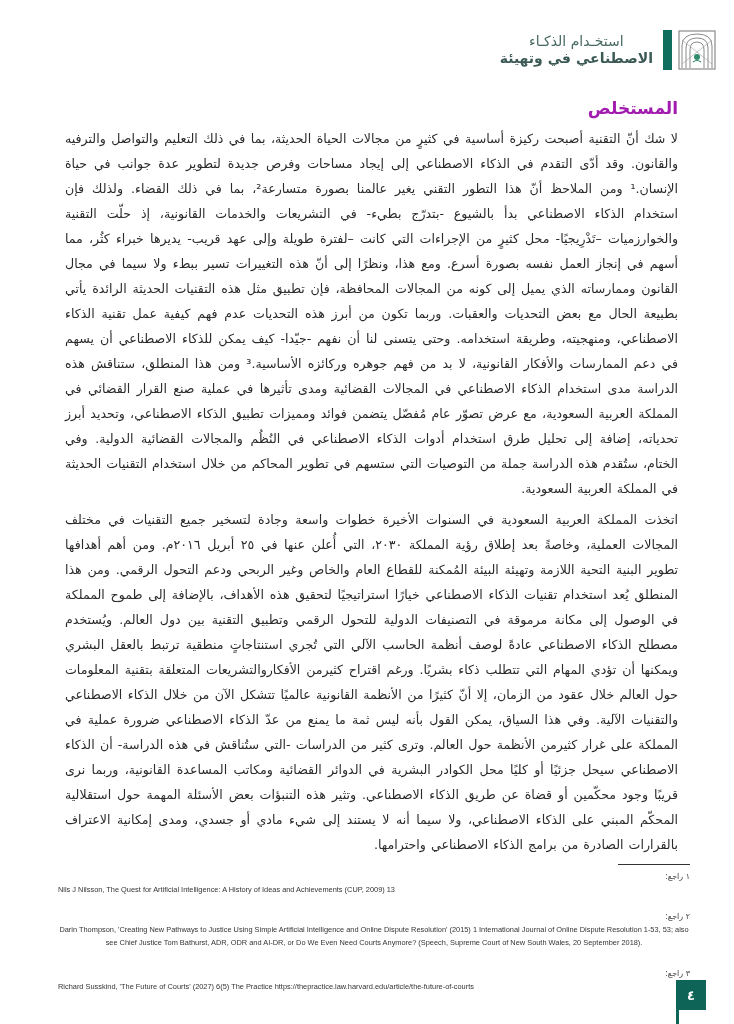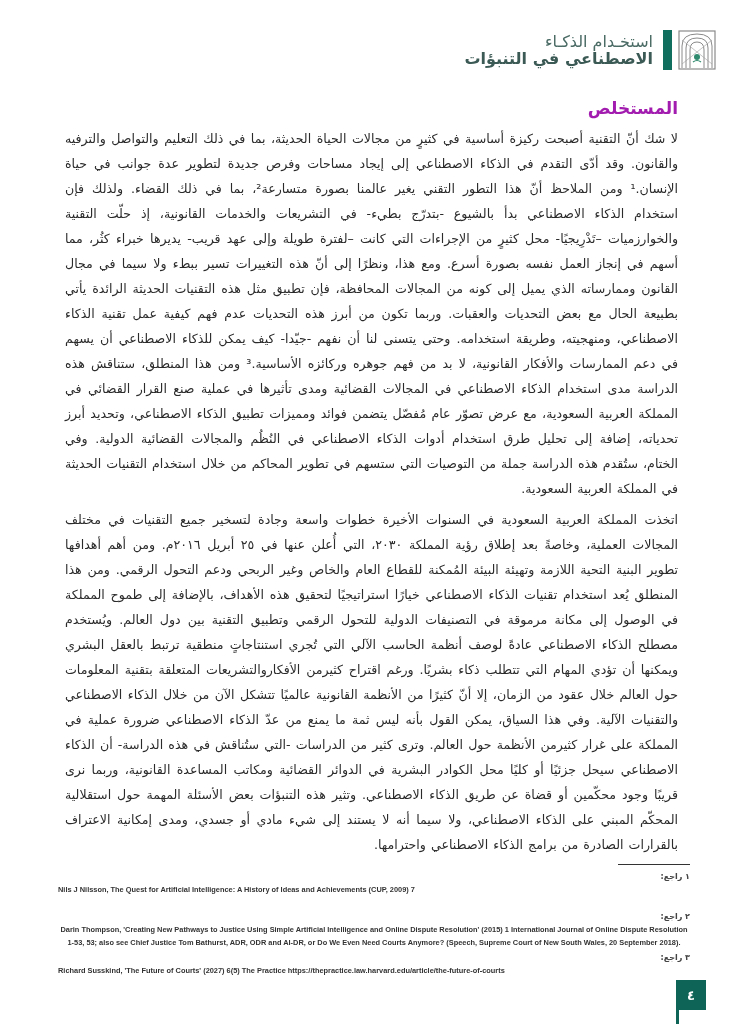--- a/index.html
+++ b/index.html
@@ -7,38 +7,38 @@
       width: 734px; height: 1024px; position: relative; overflow: hidden;
       font-family: "DejaVu Sans", sans-serif; color: #2a2a2a;
     }
     .header {
       position: absolute; top: 28px; right: 18px; height: 44px;
       display: flex; flex-direction: row-reverse; align-items: center; gap: 6px;
     }
     .logo { width: 38px; height: 40px; }
     .header-bar { width: 9px; height: 40px; background: #0f6e5e; margin-left: 4px; }
     .header-title {
-      direction: rtl; text-align: right; font-family: "DejaVu Sans", sans-serif;
-      font-size: 16px; line-height: 17px; color: #3c5a55; font-weight: bold;
+      direction: rtl; text-align: center; font-family: "DejaVu Sans", sans-serif;
+      font-size: 14px; line-height: 17px; color: #3c5a55; font-weight: bold;
     }
     .header-title .l1 { letter-spacing: 2px; font-weight: normal; color: #4a6a64; }
     .content {
       position: absolute; top: 96px; left: 64px; width: 614px;
       direction: rtl; text-align: justify; text-align-last: right;
     }
     .section-title {
       font-family: "DejaVu Sans", sans-serif; font-weight: bold; font-size: 17px;
       color: #a21caf; margin: 0 0 6px 0; line-height: 24px;
     }
     .para {
       font-family: "DejaVu Sans", sans-serif; font-size: 12.6px; line-height: 25px;
       margin: 0 0 6px 1px; color: #2b2b2b; word-spacing: 1px;
     }
     .footnotes {
-      position: absolute; top: 864px; left: 58px; width: 632px; font-weight: bold;
+      position: absolute; top: 864px; left: 58px; width: 632px;
     }
     .fn-rule { position: absolute; top: 0; right: 0; width: 72px; height: 1px; background: #333; }
     .fn { position: relative; }
     .fn-marker {
       direction: rtl; text-align: right; font-size: 8px; color: #444;
       font-family: "DejaVu Sans", sans-serif;
     }
     .fn-text {
       direction: ltr; text-align: left; font-size: 7.4px; color: #333; line-height: 13px;
       font-family: "Liberation Sans", sans-serif;
@@ -59,40 +59,40 @@
     <path d="M4 38 V16 Q4 4 19 4 Q34 4 34 16 V38" fill="none" stroke="#8a8a8a" stroke-width="1"></path>
     <path d="M8 38 V18 Q8 8 19 8 Q30 8 30 18 V38" fill="none" stroke="#8a8a8a" stroke-width="1"></path>
     <path d="M12 38 V20 Q12 12 19 12 Q26 12 26 20 V38" fill="none" stroke="#8a8a8a" stroke-width="1"></path>
     <path d="M4 10 L34 34 M34 10 L4 34" stroke="#9a9a9a" stroke-width="0.6"></path>
     <circle cx="19" cy="27" r="3" fill="#2f8a6e"></circle>
     <path d="M15 32 Q19 29 23 32" stroke="#2f8a6e" stroke-width="1.2" fill="none"></path>
   </svg>
   <div class="header-bar"></div>
   <div class="header-title">
     <div class="l1">استخـدام الذكـاء</div>
-    <div class="l2">الاصطناعي في التنبؤات</div>
+    <div class="l2">الاصطناعي في وتهيئة</div>
   </div>
 </div>
 
 <div class="content">
   <h2 class="section-title">المستخلص</h2>
   <p class="para">لا شك أنّ التقنية أصبحت ركيزة أساسية في كثيرٍ من مجالات الحياة الحديثة، بما في ذلك التعليم والتواصل والترفيه والقانون. وقد أدّى التقدم في الذكاء الاصطناعي إلى إيجاد مساحات وفرص جديدة لتطوير عدة جوانب في حياة الإنسان.¹ ومن الملاحظ أنّ هذا التطور التقني يغير عالمنا بصورة متسارعة²، بما في ذلك القضاء. ولذلك فإن استخدام الذكاء الاصطناعي بدأ بالشيوع -بتدرّج بطيء- في التشريعات والخدمات القانونية، إذ حلّت التقنية والخوارزميات –تَدْرِيجيًا- محل كثيرٍ من الإجراءات التي كانت –لفترة طويلة وإلى عهد قريب- يديرها خبراء كثُر، مما أسهم في إنجاز العمل نفسه بصورة أسرع. ومع هذا، ونظرًا إلى أنّ هذه التغييرات تسير ببطء ولا سيما في مجال القانون وممارساته الذي يميل إلى كونه من المجالات المحافظة، فإن تطبيق مثل هذه التقنيات الحديثة الرائدة يأتي بطبيعة الحال مع بعض التحديات والعقبات. وربما تكون من أبرز هذه التحديات عدم فهم كيفية عمل تقنية الذكاء الاصطناعي، ومنهجيته، وطريقة استخدامه. وحتى يتسنى لنا أن نفهم -جيّدا- كيف يمكن للذكاء الاصطناعي أن يسهم في دعم الممارسات والأفكار القانونية، لا بد من فهم جوهره وركائزه الأساسية.³ ومن هذا المنطلق، ستناقش هذه الدراسة مدى استخدام الذكاء الاصطناعي في المجالات القضائية ومدى تأثيرها في عملية صنع القرار القضائي في المملكة العربية السعودية، مع عرض تصوّر عام مُفصّل يتضمن فوائد ومميزات تطبيق الذكاء الاصطناعي، وتحديد أبرز تحدياته، إضافة إلى تحليل طرق استخدام أدوات الذكاء الاصطناعي في النُظُم والمجالات القضائية الدولية. وفي الختام، ستُقدم هذه الدراسة جملة من التوصيات التي ستسهم في تطوير المحاكم من خلال استخدام التقنيات الحديثة في المملكة العربية السعودية.</p>
   <p class="para">اتخذت المملكة العربية السعودية في السنوات الأخيرة خطوات واسعة وجادة لتسخير جميع التقنيات في مختلف المجالات العملية، وخاصةً بعد إطلاق رؤية المملكة ٢٠٣٠، التي أُعلن عنها في ٢٥ أبريل ٢٠١٦م. ومن أهم أهدافها تطوير البنية التحية اللازمة وتهيئة البيئة المُمكنة للقطاع العام والخاص وغير الربحي ودعم التحول الرقمي. ومن هذا المنطلق يُعد استخدام تقنيات الذكاء الاصطناعي خيارًا استراتيجيًا لتحقيق هذه الأهداف، بالإضافة إلى طموح المملكة في الوصول إلى مكانة مرموقة في التصنيفات الدولية للتحول الرقمي وتطبيق التقنية بين دول العالم. ويُستخدم مصطلح الذكاء الاصطناعي عادةً لوصف أنظمة الحاسب الآلي التي تُجري استنتاجاتٍ منطقية ترتبط بالعقل البشري ويمكنها أن تؤدي المهام التي تتطلب ذكاء بشريًا. ورغم اقتراح كثيرمن الأفكاروالتشريعات المتعلقة بتقنية المعلومات حول العالم خلال عقود من الزمان، إلا أنّ كثيرًا من الأنظمة القانونية عالميًا تتشكل الآن من خلال الذكاء الاصطناعي والتقنيات الآلية. وفي هذا السياق، يمكن القول بأنه ليس ثمة ما يمنع من عدّ الذكاء الاصطناعي ضرورة عملية في المملكة على غرار كثيرمن الأنظمة حول العالم.  وترى كثير من الدراسات -التي ستُناقش في هذه الدراسة- أن الذكاء الاصطناعي سيحل جزئيًا أو كليًا محل الكوادر البشرية في الدوائر القضائية ومكاتب المساعدة القانونية، وربما نرى قريبًا وجود محكّمين أو قضاة عن طريق الذكاء الاصطناعي. وتثير هذه التنبؤات بعض الأسئلة المهمة حول استقلالية المحكّم المبني على الذكاء الاصطناعي، ولا سيما أنه لا يستند إلى شيء مادي أو جسدي، ومدى إمكانية الاعتراف بالقرارات الصادرة من برامج الذكاء الاصطناعي واحترامها.</p>
 </div>
 
 <div class="footnotes">
   <div class="fn-rule"></div>
   <div class="fn" style="padding-top:8px;">
     <div class="fn-marker">١ راجع:</div>
-    <div class="fn-text" style="margin-top:2px;">Nils J Nilsson, The Quest for Artificial Intelligence: A History of Ideas and Achievements (CUP, 2009) 7</div>
+    <div class="fn-text" style="margin-top:2px;">Nils J Nilsson, The Quest for Artificial Intelligence: A History of Ideas and Achievements (CUP, 2009) 13</div>
   </div>
   <div class="fn" style="margin-top:16px;">
     <div class="fn-marker">٢ راجع:</div>
     <div class="fn-text" style="margin-top:2px;text-align:center;">Darin Thompson, 'Creating New Pathways to Justice Using Simple Artificial Intelligence and Online Dispute Resolution' (2015) 1 International Journal of Online Dispute Resolution 1-53, 53; also see Chief Justice Tom Bathurst, ADR, ODR and AI-DR, or Do We Even Need Courts Anymore? (Speech, Supreme Court of New South Wales, 20 September 2018).</div>
   </div>
-  <div class="fn" style="margin-top:4px;">
+  <div class="fn" style="margin-top:20px;">
     <div class="fn-marker">٣ راجع:</div>
     <div class="fn-text" style="margin-top:2px;">Richard Susskind, 'The Future of Courts' (2027) 6(5) The Practice https://thepractice.law.harvard.edu/article/the-future-of-courts</div>
   </div>
 </div>
 
 <div class="page-num">٤</div>
 <div class="page-num-stem"></div>
 
 </body></html>

